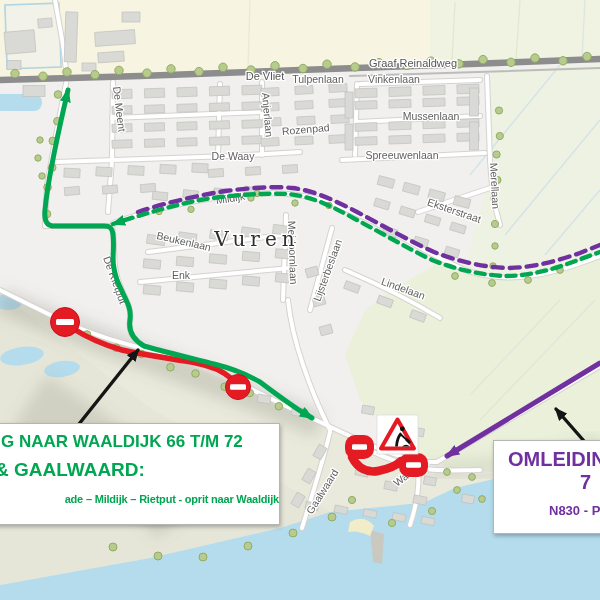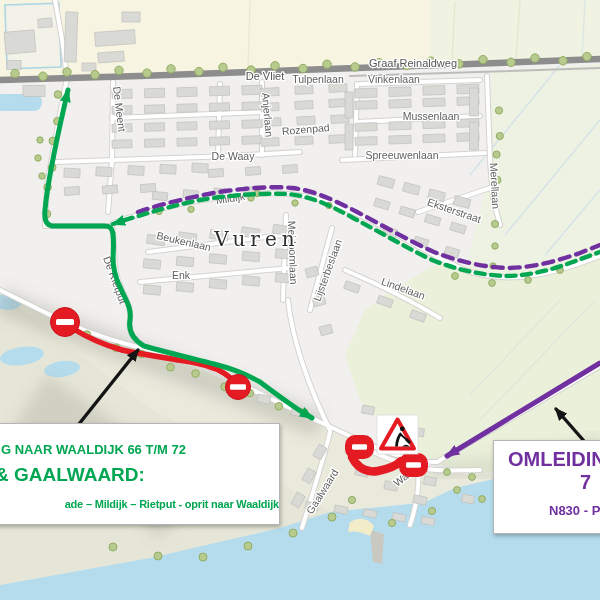--- a/index.html
+++ b/index.html
@@ -6,21 +6,21 @@
   #stage{position:relative;width:600px;height:600px;overflow:hidden;
          font-family:"Liberation Sans",sans-serif;background:#f1f0ee;}
   svg{position:absolute;left:0;top:0;}
   .lbl{font-family:"Liberation Sans",sans-serif;font-size:10.5px;fill:#5f5f5f;
        paint-order:stroke;stroke:#ffffff;stroke-width:2.6px;stroke-linejoin:round;}
   .lbl-road{font-size:11px;fill:#555;}
   .town{font-family:"DejaVu Serif",serif;font-size:20px;fill:#2e2e2e;letter-spacing:5px;
         paint-order:stroke;stroke:#fff;stroke-width:3px;}
   .legend-box{position:absolute;background:#ffffff;border:1px solid #b5b5b5;
               box-shadow:1px 2px 4px rgba(0,0,0,.28);}
-  .gb-line1{font-size:13px;font-weight:bold;white-space:nowrap;margin:18px 0 0 44px;}
+  .gb-line1{font-size:17px;font-weight:bold;white-space:nowrap;margin:8px 0 0 44px;}
   .gb-line2{font-size:19px;font-weight:bold;white-space:nowrap;margin:7px 0 0 38px;}
   .gb-line3{font-size:11px;font-weight:bold;white-space:nowrap;margin:12px 0 0 44px;letter-spacing:-0.2px;text-align:right;}
   .pb-line1{font-size:20px;font-weight:bold;white-space:nowrap;margin:7px 0 0 14px;}
   .pb-line2{font-size:20px;font-weight:bold;white-space:nowrap;margin:0 0 0 86px;}
   .pb-line3{font-size:13px;font-weight:bold;white-space:nowrap;margin:9px 0 0 55px;}
 </style>
 </head>
 <body>
 
 <div id="stage">

